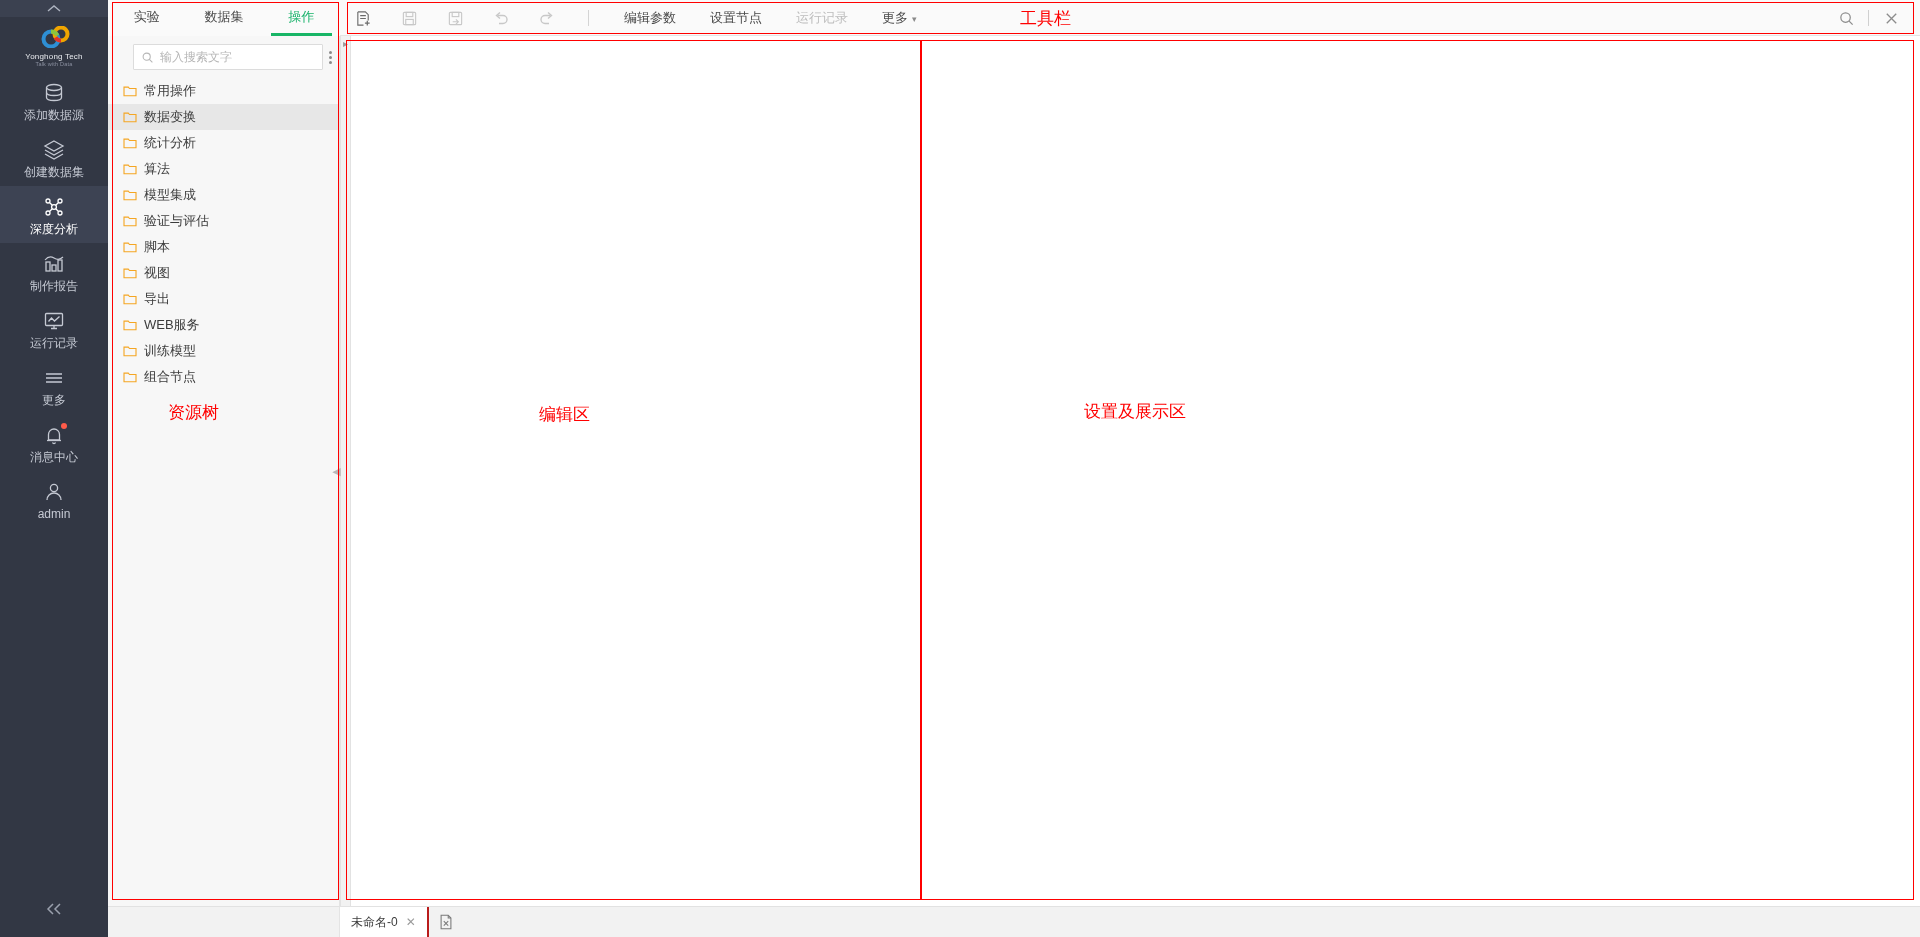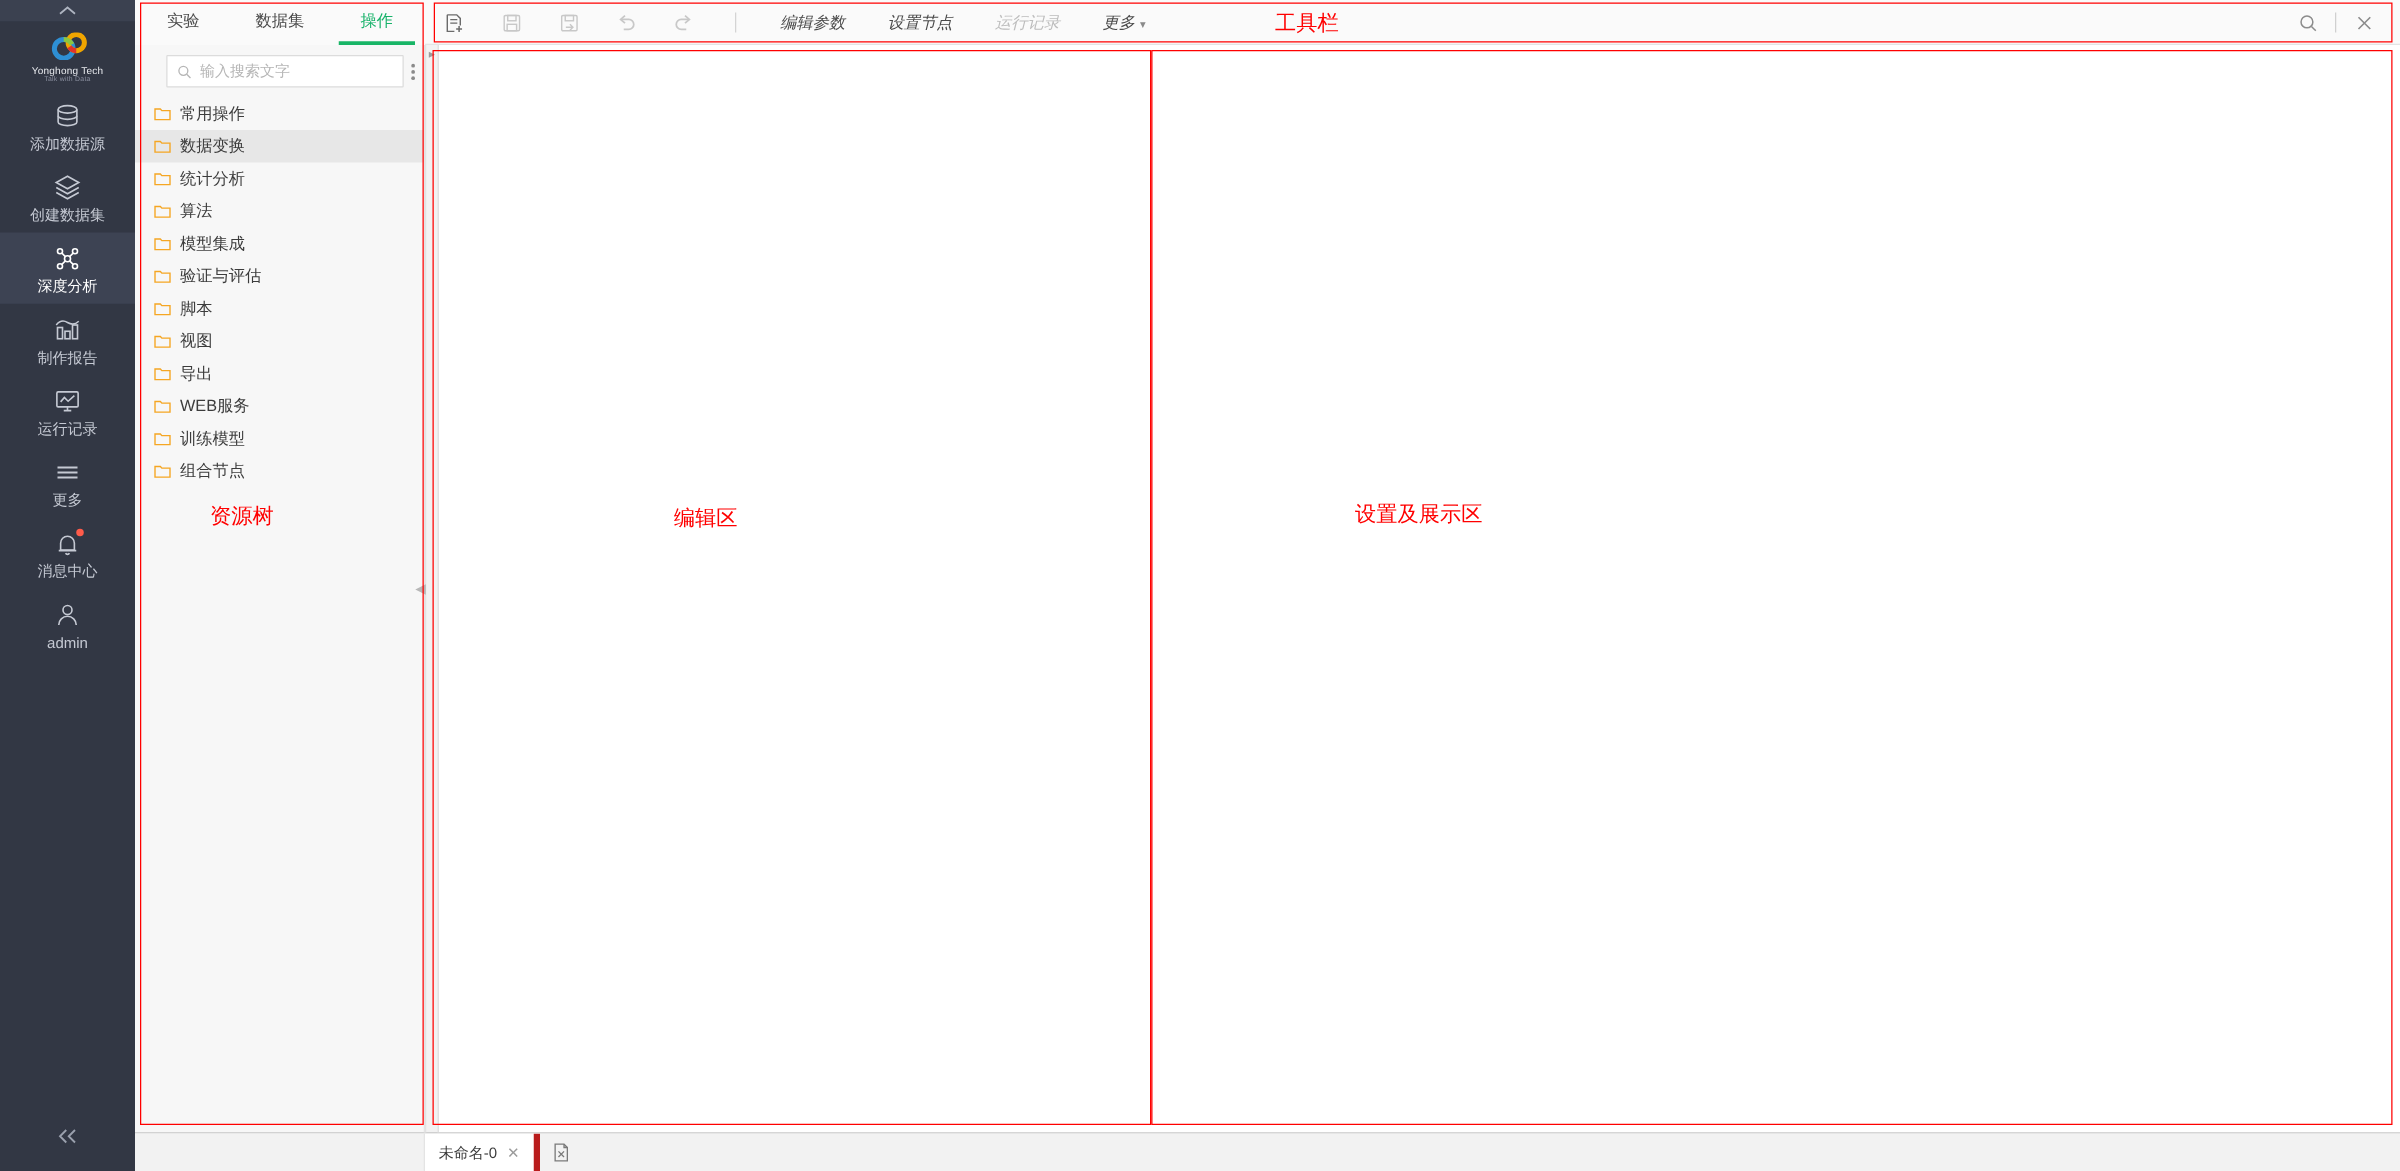--- a/index.html
+++ b/index.html
@@ -63,21 +63,21 @@
     flex: 1 1 0; text-align: center; font-size: 13px; color: #4a4a4a;
     height: 36px; line-height: 33px; cursor: pointer; position: relative;
   }
   .tab.active { color: #17b26a; }
   .tab.active::after {
     content: ''; position: absolute; left: 8px; right: 8px; bottom: 0;
     height: 3px; background: #18b566;
   }
   .toolbar {
     flex: 1 1 auto; display: flex; align-items: center; gap: 16px;
-    padding-left: 8px; height: 36px; font-style: italic;
+    padding-left: 8px; height: 36px;
   }
   .tb-ico {
     width: 30px; height: 30px; display: flex; align-items: center; justify-content: center;
     cursor: pointer; color: #6b6b6b;
   }
   .tb-ico.disabled { color: #c8c8c8; cursor: default; }
   .tb-sep { width: 1px; height: 16px; background: #d4d4d4; margin: 0 10px; }
   .tb-text {
     font-size: 13px; color: #4a4a4a; padding: 0 9px; cursor: pointer;
     line-height: 36px; white-space: nowrap;
@@ -156,21 +156,21 @@
 
   
   .bottombar {
     height: 31px; flex: 0 0 31px; background: #f2f2f2; border-top: 1px solid #e2e2e2;
     display: flex; align-items: stretch;
   }
   .bb-left { width: 232px; flex: 0 0 232px; background: #f2f2f2; border-right: 1px solid #e4e4e4; }
   .bb-tab {
     display: flex; align-items: center; gap: 8px; padding: 0 11px;
     background: #ffffff; font-size: 12px; color: #3c3c3c; cursor: pointer;
-    border-right: 5px solid #b91c1c;
+    border-right: 2px solid #b91c1c;
   }
   .bb-tab .x { color: #9b9b9b; font-size: 12px; cursor: pointer; }
   .bb-add { width: 34px; display: flex; align-items: center; justify-content: center; cursor: pointer; color: #7a7a7a; }
 
   
   .anno { position: absolute; border: 1.5px solid #ff0000; pointer-events: none; z-index: 40; }
   .anno-label {
     position: absolute; color: #ff0000; font-size: 17px; z-index: 41;
     font-family: "Liberation Sans", sans-serif; white-space: nowrap; pointer-events: none;
   }

